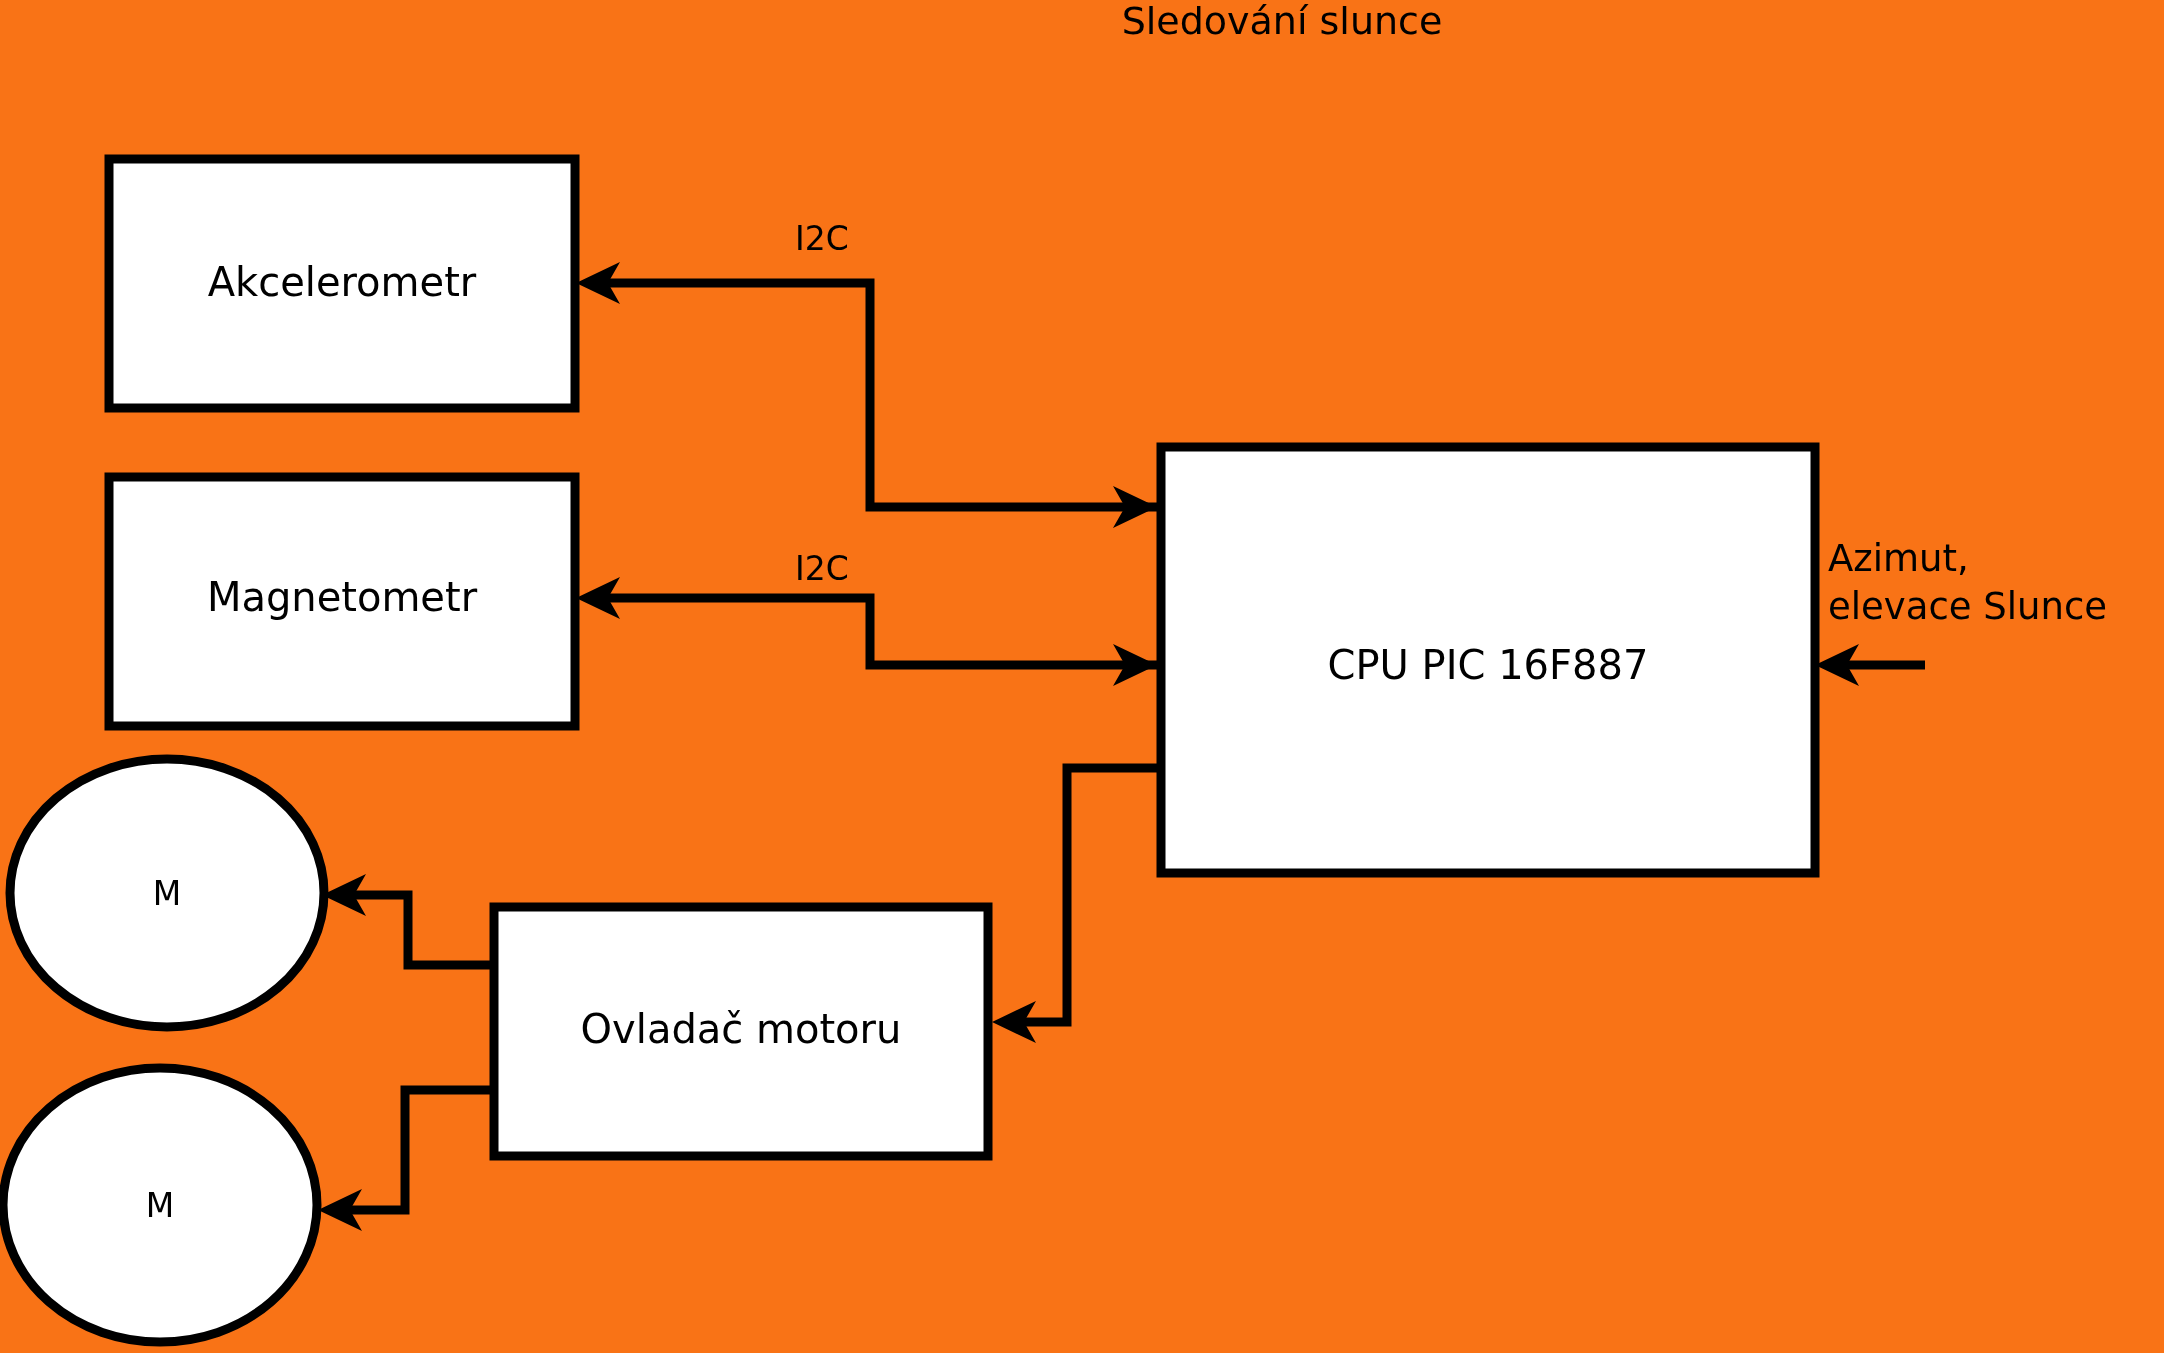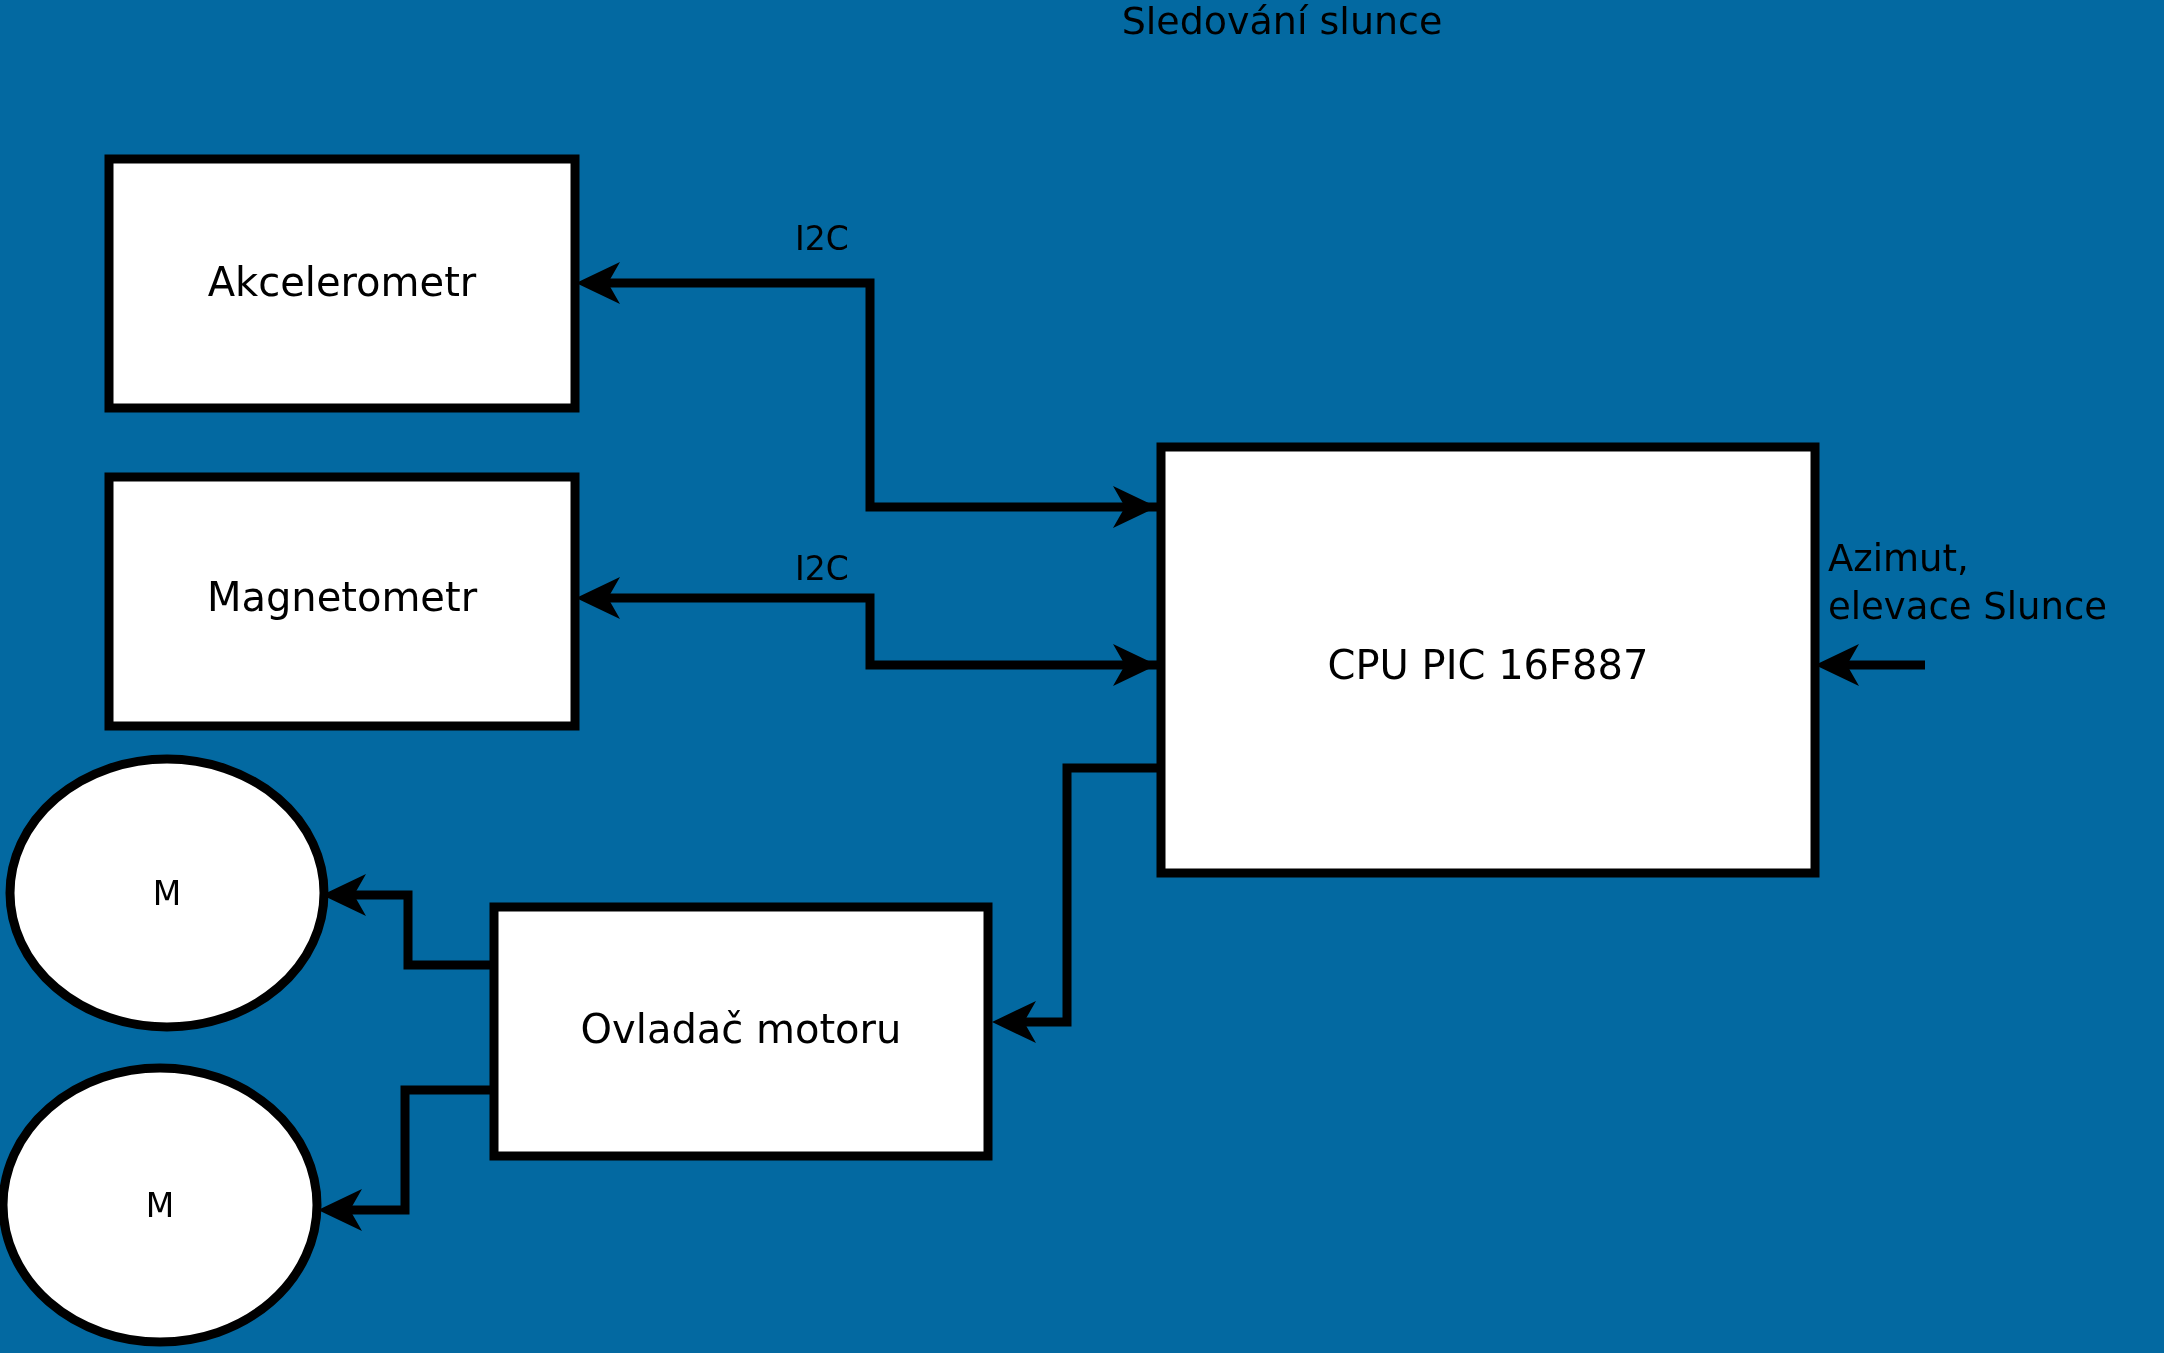--- a/index.html
+++ b/index.html
@@ -7,21 +7,21 @@
     padding: 0;
     background: #ffffff;
   }
   body {
     font-family: "DejaVu Sans", "Liberation Sans", sans-serif;
   }
   #canvas {
     position: relative;
     width: 2164px;
     height: 1353px;
-    background: #0369a1;
+    background: #f97316;
     overflow: hidden;
   }
   #diagram-svg {
     position: absolute;
     left: 0;
     top: 0;
     width: 2164px;
     height: 1353px;
   }
   .blk-text {

